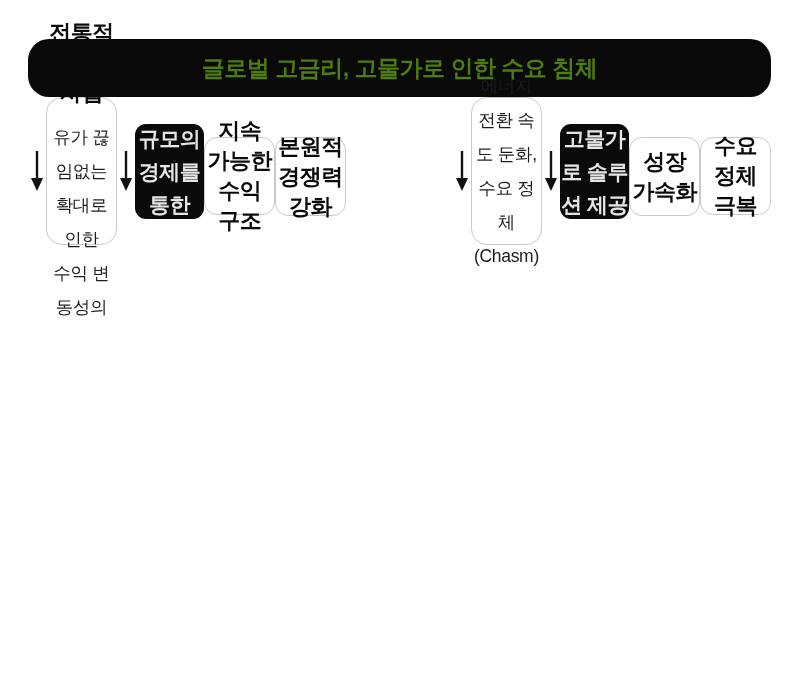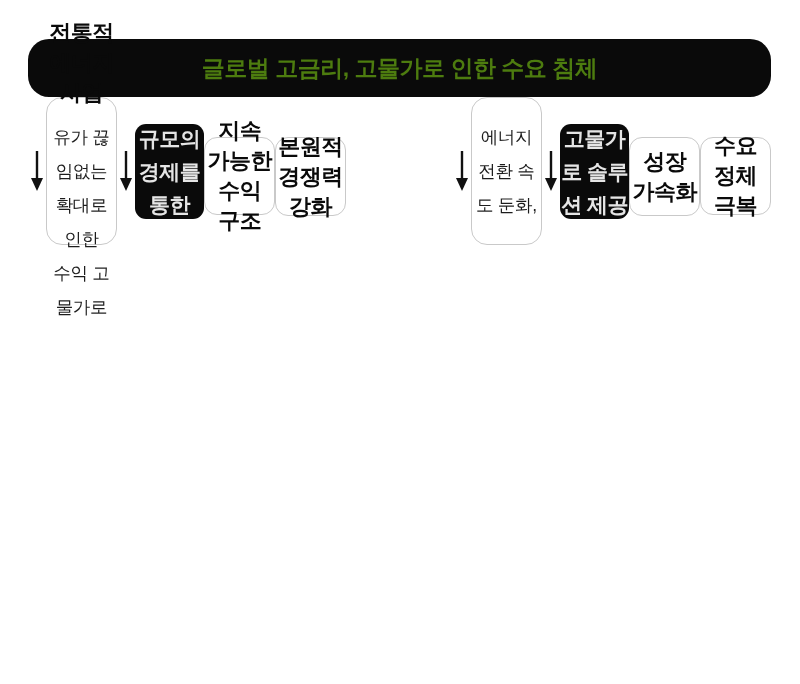--- a/index.html
+++ b/index.html
@@ -136,21 +136,21 @@
       <div class="arrow-zone-1">
         <svg class="arrow-svg" width="18" height="40" viewBox="0 0 18 40">
           <line x1="9" y1="0" x2="9" y2="28" stroke="#111111" stroke-width="2.4"></line>
           <polygon points="3,27 15,27 9,40" fill="#111111"></polygon>
         </svg>
       </div>
       <div class="info-box">
         <div class="info-title">전통적 에너지 사업</div>
         <div class="info-subtitle">
           <div>유가 끊임없는 확대로 인한</div>
-          <div>수익 고물가로</div>
+          <div>수익 변동성의</div>
         </div>
       </div>
       <div class="arrow-zone-2">
         <svg class="arrow-svg" width="18" height="40" viewBox="0 0 18 40">
           <line x1="9" y1="0" x2="9" y2="28" stroke="#111111" stroke-width="2.4"></line>
           <polygon points="3,27 15,27 9,40" fill="#111111"></polygon>
         </svg>
       </div>
       <div class="black-box">
         <div>규모의 경제를 통한</div>
@@ -166,20 +166,21 @@
     <div class="column">
       <div class="arrow-zone-1">
         <svg class="arrow-svg" width="18" height="40" viewBox="0 0 18 40">
           <line x1="9" y1="0" x2="9" y2="28" stroke="#111111" stroke-width="2.4"></line>
           <polygon points="3,27 15,27 9,40" fill="#111111"></polygon>
         </svg>
       </div>
       <div class="info-box">
         <div class="info-subtitle">
           <div>에너지 전환 속도 둔화,</div>
+          <div>수요 정체 (Chasm)</div>
         </div>
       </div>
       <div class="arrow-zone-2">
         <svg class="arrow-svg" width="18" height="40" viewBox="0 0 18 40">
           <line x1="9" y1="0" x2="9" y2="28" stroke="#111111" stroke-width="2.4"></line>
           <polygon points="3,27 15,27 9,40" fill="#111111"></polygon>
         </svg>
       </div>
       <div class="black-box">
         <div>고물가로 솔루션 제공</div>

